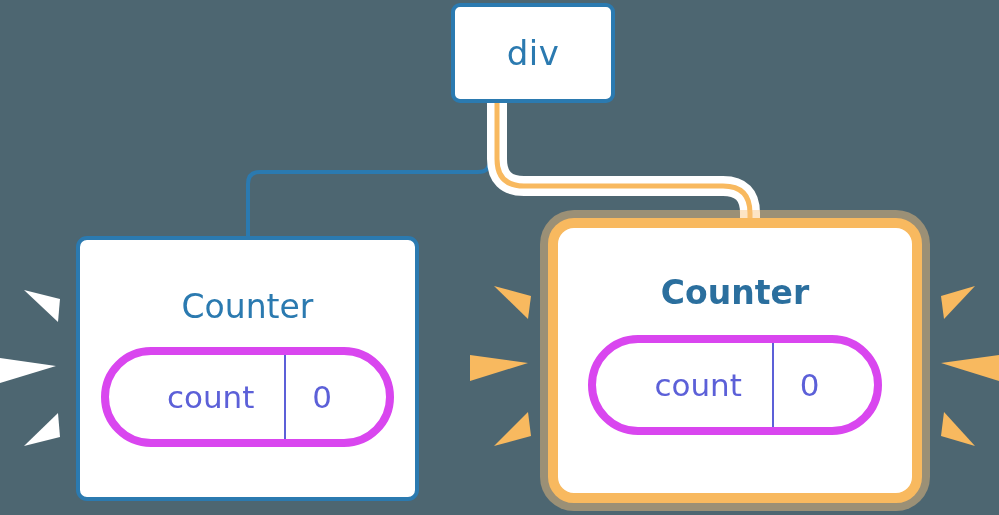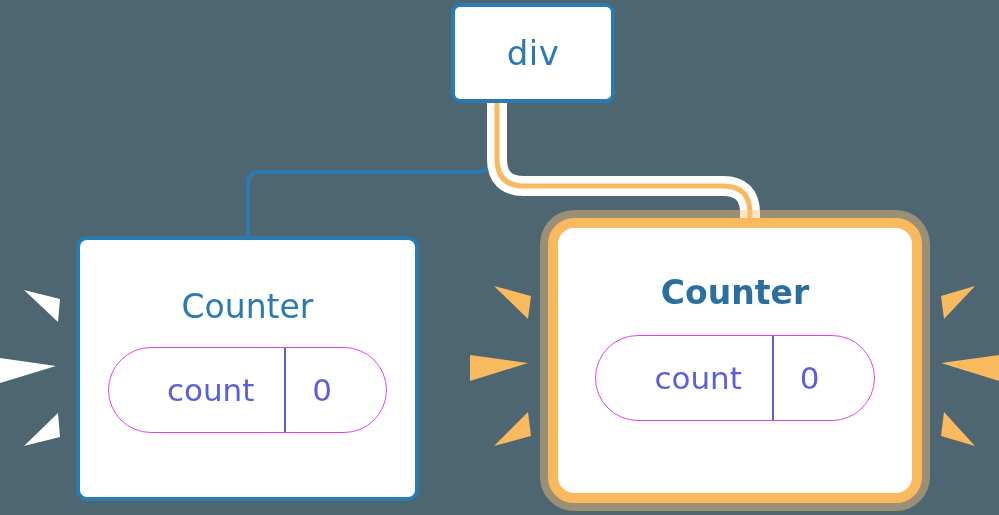--- a/index.html
+++ b/index.html
@@ -87,21 +87,21 @@
     color: #2b6f9e;
     font-weight: bold;
     margin-top: 48px;
     line-height: 1;
   }
 
   
   .state-pill {
     display: flex;
     align-items: stretch;
-    border: 1px solid #d946ef;
+    border: 8px solid #d946ef;
     border-radius: 999px;
     overflow: hidden;
     background: transparent;
   }
   #node-counter-left .state-pill {
     margin-top: 24px;
     height: 84px;
   }
   #node-counter-right .state-pill {
     margin-top: 26px;

